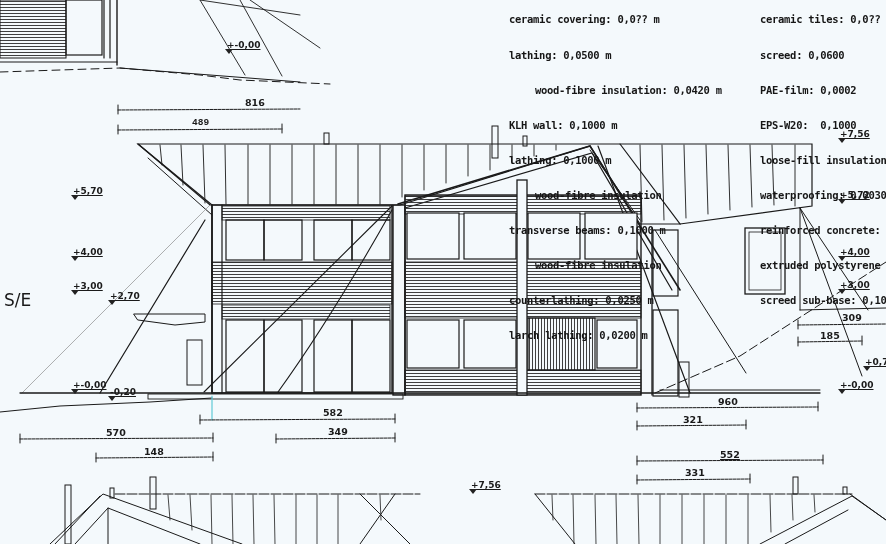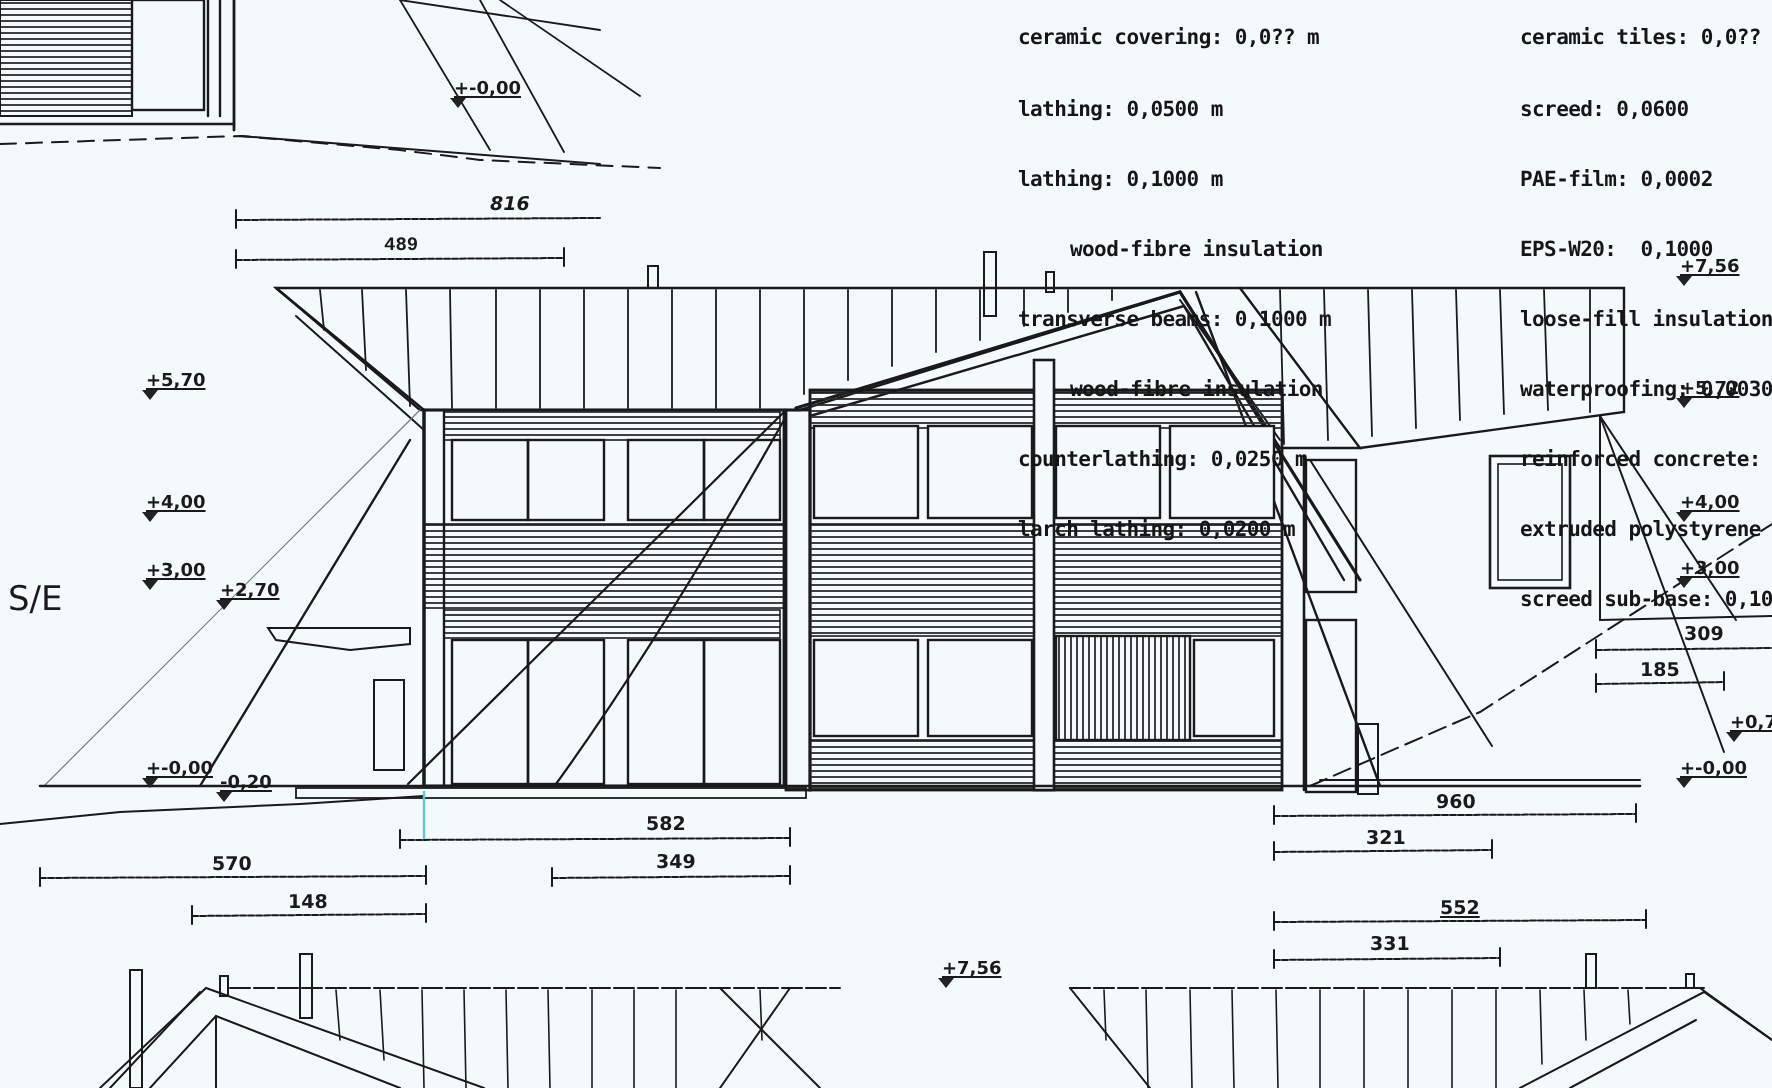--- a/index.html
+++ b/index.html
@@ -257,20 +257,22 @@
         <line x1="792" y1="495" x2="793" y2="520"></line>
         <line x1="814" y1="495" x2="815" y2="512"></line>
       </g>
     </g>
   </g>
 </svg>
 
 <div class="spec" style="left:509px; top:-9px;">
   <div>ceramic covering: 0,0?? m</div>
   <div>lathing: 0,0500 m</div>
+  <div class="indent">wood-fibre insulation: 0,0420 m</div>
+  <div>KLH wall: 0,1000 m</div>
   <div>lathing: 0,1000 m</div>
   <div class="indent">wood-fibre insulation</div>
   <div>transverse beams: 0,1000 m</div>
   <div class="indent">wood-fibre insulation</div>
   <div>counterlathing: 0,0250 m</div>
   <div>larch lathing: 0,0200 m</div>
 </div>
 
 <div class="spec" style="left:760px; top:-9px;">
   <div>ceramic tiles: 0,0??</div>
@@ -296,21 +298,21 @@
 
 <div class="lbl" style="left:840px; top:129px;"><span class="tri"></span><span>+7,56</span></div>
 <div class="lbl" style="left:840px; top:190px;"><span class="tri"></span><span>+5,72</span></div>
 <div class="lbl" style="left:840px; top:247px;"><span class="tri"></span><span>+4,00</span></div>
 <div class="lbl" style="left:840px; top:280px;"><span class="tri"></span><span>+3,00</span></div>
 <div class="lbl" style="left:840px; top:357px;margin-left:25px;"><span class="tri"></span><span>+0,70</span></div>
 <div class="lbl" style="left:840px; top:380px;"><span class="tri"></span><span>+-0,00</span></div>
 
 <div class="lbl" style="left:471px; top:480px;"><span class="tri"></span><span>+7,56</span></div>
 
-<div class="dim" style="left:245px; top:97px;font-style:italic;">816</div>
+<div class="dim" style="left:245px; top:97px;">816</div>
 <div class="dim" style="left:192px; top:117px;font-family:Liberation Mono, monospace;">489</div>
 <div class="dim" style="left:288px; top:407px;margin-left:35px;">582</div>
 <div class="dim" style="left:106px; top:427px;">570</div>
 <div class="dim" style="left:328px; top:426px;">349</div>
 <div class="dim" style="left:144px; top:446px;">148</div>
 <div class="dim" style="left:842px; top:312px;">309</div>
 <div class="dim" style="left:820px; top:330px;">185</div>
 <div class="dim" style="left:718px; top:396px;">960</div>
 <div class="dim" style="left:683px; top:414px;">321</div>
 <div class="dim" style="left:720px; top:449px;text-decoration:underline;">552</div>

